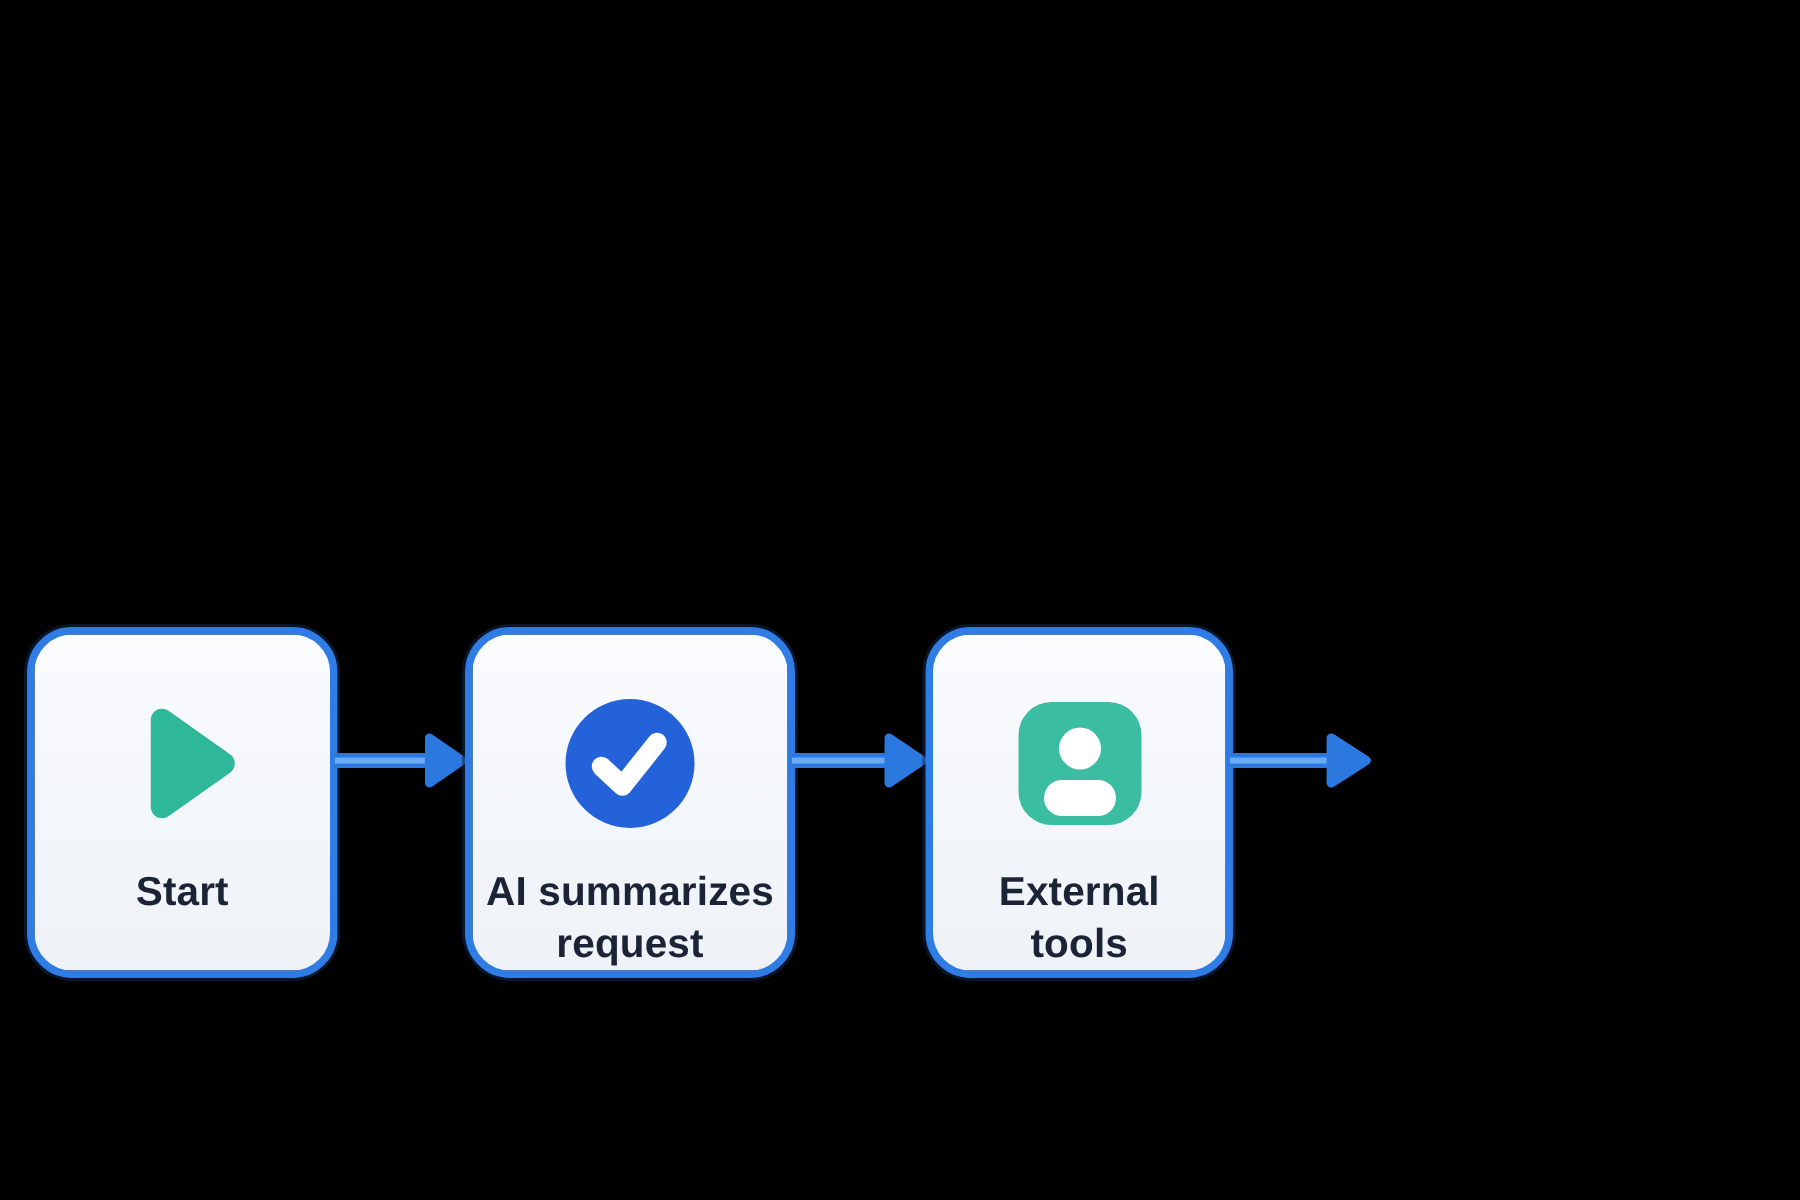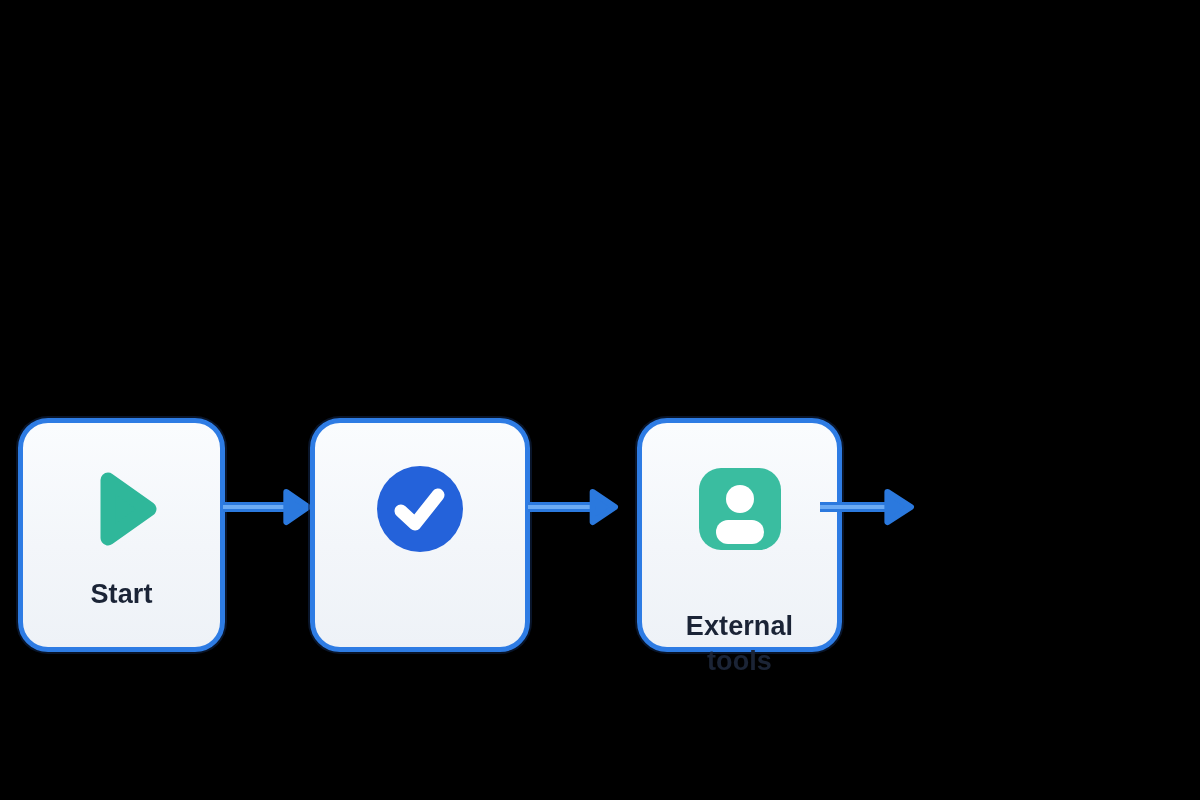--- a/index.html
+++ b/index.html
@@ -39,21 +39,21 @@
     font-weight: 600;
     line-height: 35px;
     color: #1b2436;
     text-align: center;
     white-space: pre-line;
     letter-spacing: 0.1px;
   }
   .flow-arrow { position: absolute; top: 485px; height: 44px; }
   #node-start     { left: 18px;  width: 207px; }
   #node-ai        { left: 310px; width: 220px; }
-  #node-tools     { left: 637px; width: 205px; gap: 32px; }
+  #node-tools     { left: 617px; width: 205px; }
   #node-security  { left: 913px; width: 202px; }
   #arrow-1 { left: 223px; width: 89px; }
   #arrow-2 { left: 528px; width: 91px; }
   #arrow-3 { left: 820px; width: 95px; }
 </style>
 </head>
 <body>
 
 <div id="canvas">
 
@@ -72,20 +72,22 @@
     <path d="M64 7 L86 22 L64 37 Z" fill="#2b79de" stroke="#2b79de" stroke-width="6" stroke-linejoin="round"></path>
   </svg>
 
   <div class="flow-node" id="node-ai">
     <div class="icon-wrap">
       <svg width="88" height="88" viewBox="0 0 88 88" aria-hidden="true">
         <circle cx="44" cy="44" r="43" fill="#2462da"></circle>
         <path d="M25 46 L39 59 L62 30" fill="none" stroke="#ffffff" stroke-width="13" stroke-linecap="round" stroke-linejoin="round"></path>
       </svg>
     </div>
+    <div class="node-label">AI summarizes
+request</div>
   </div>
 
   <svg class="flow-arrow" id="arrow-2" viewBox="0 0 90 44" preserveAspectRatio="none" aria-hidden="true">
     <rect x="0" y="17" width="70" height="10" fill="#2b79de"></rect>
     <rect x="0" y="20" width="62" height="4" fill="#6cabf4"></rect>
     <path d="M64 7 L86 22 L64 37 Z" fill="#2b79de" stroke="#2b79de" stroke-width="6" stroke-linejoin="round"></path>
   </svg>
 
   <div class="flow-node" id="node-tools">
     <div class="icon-wrap">

